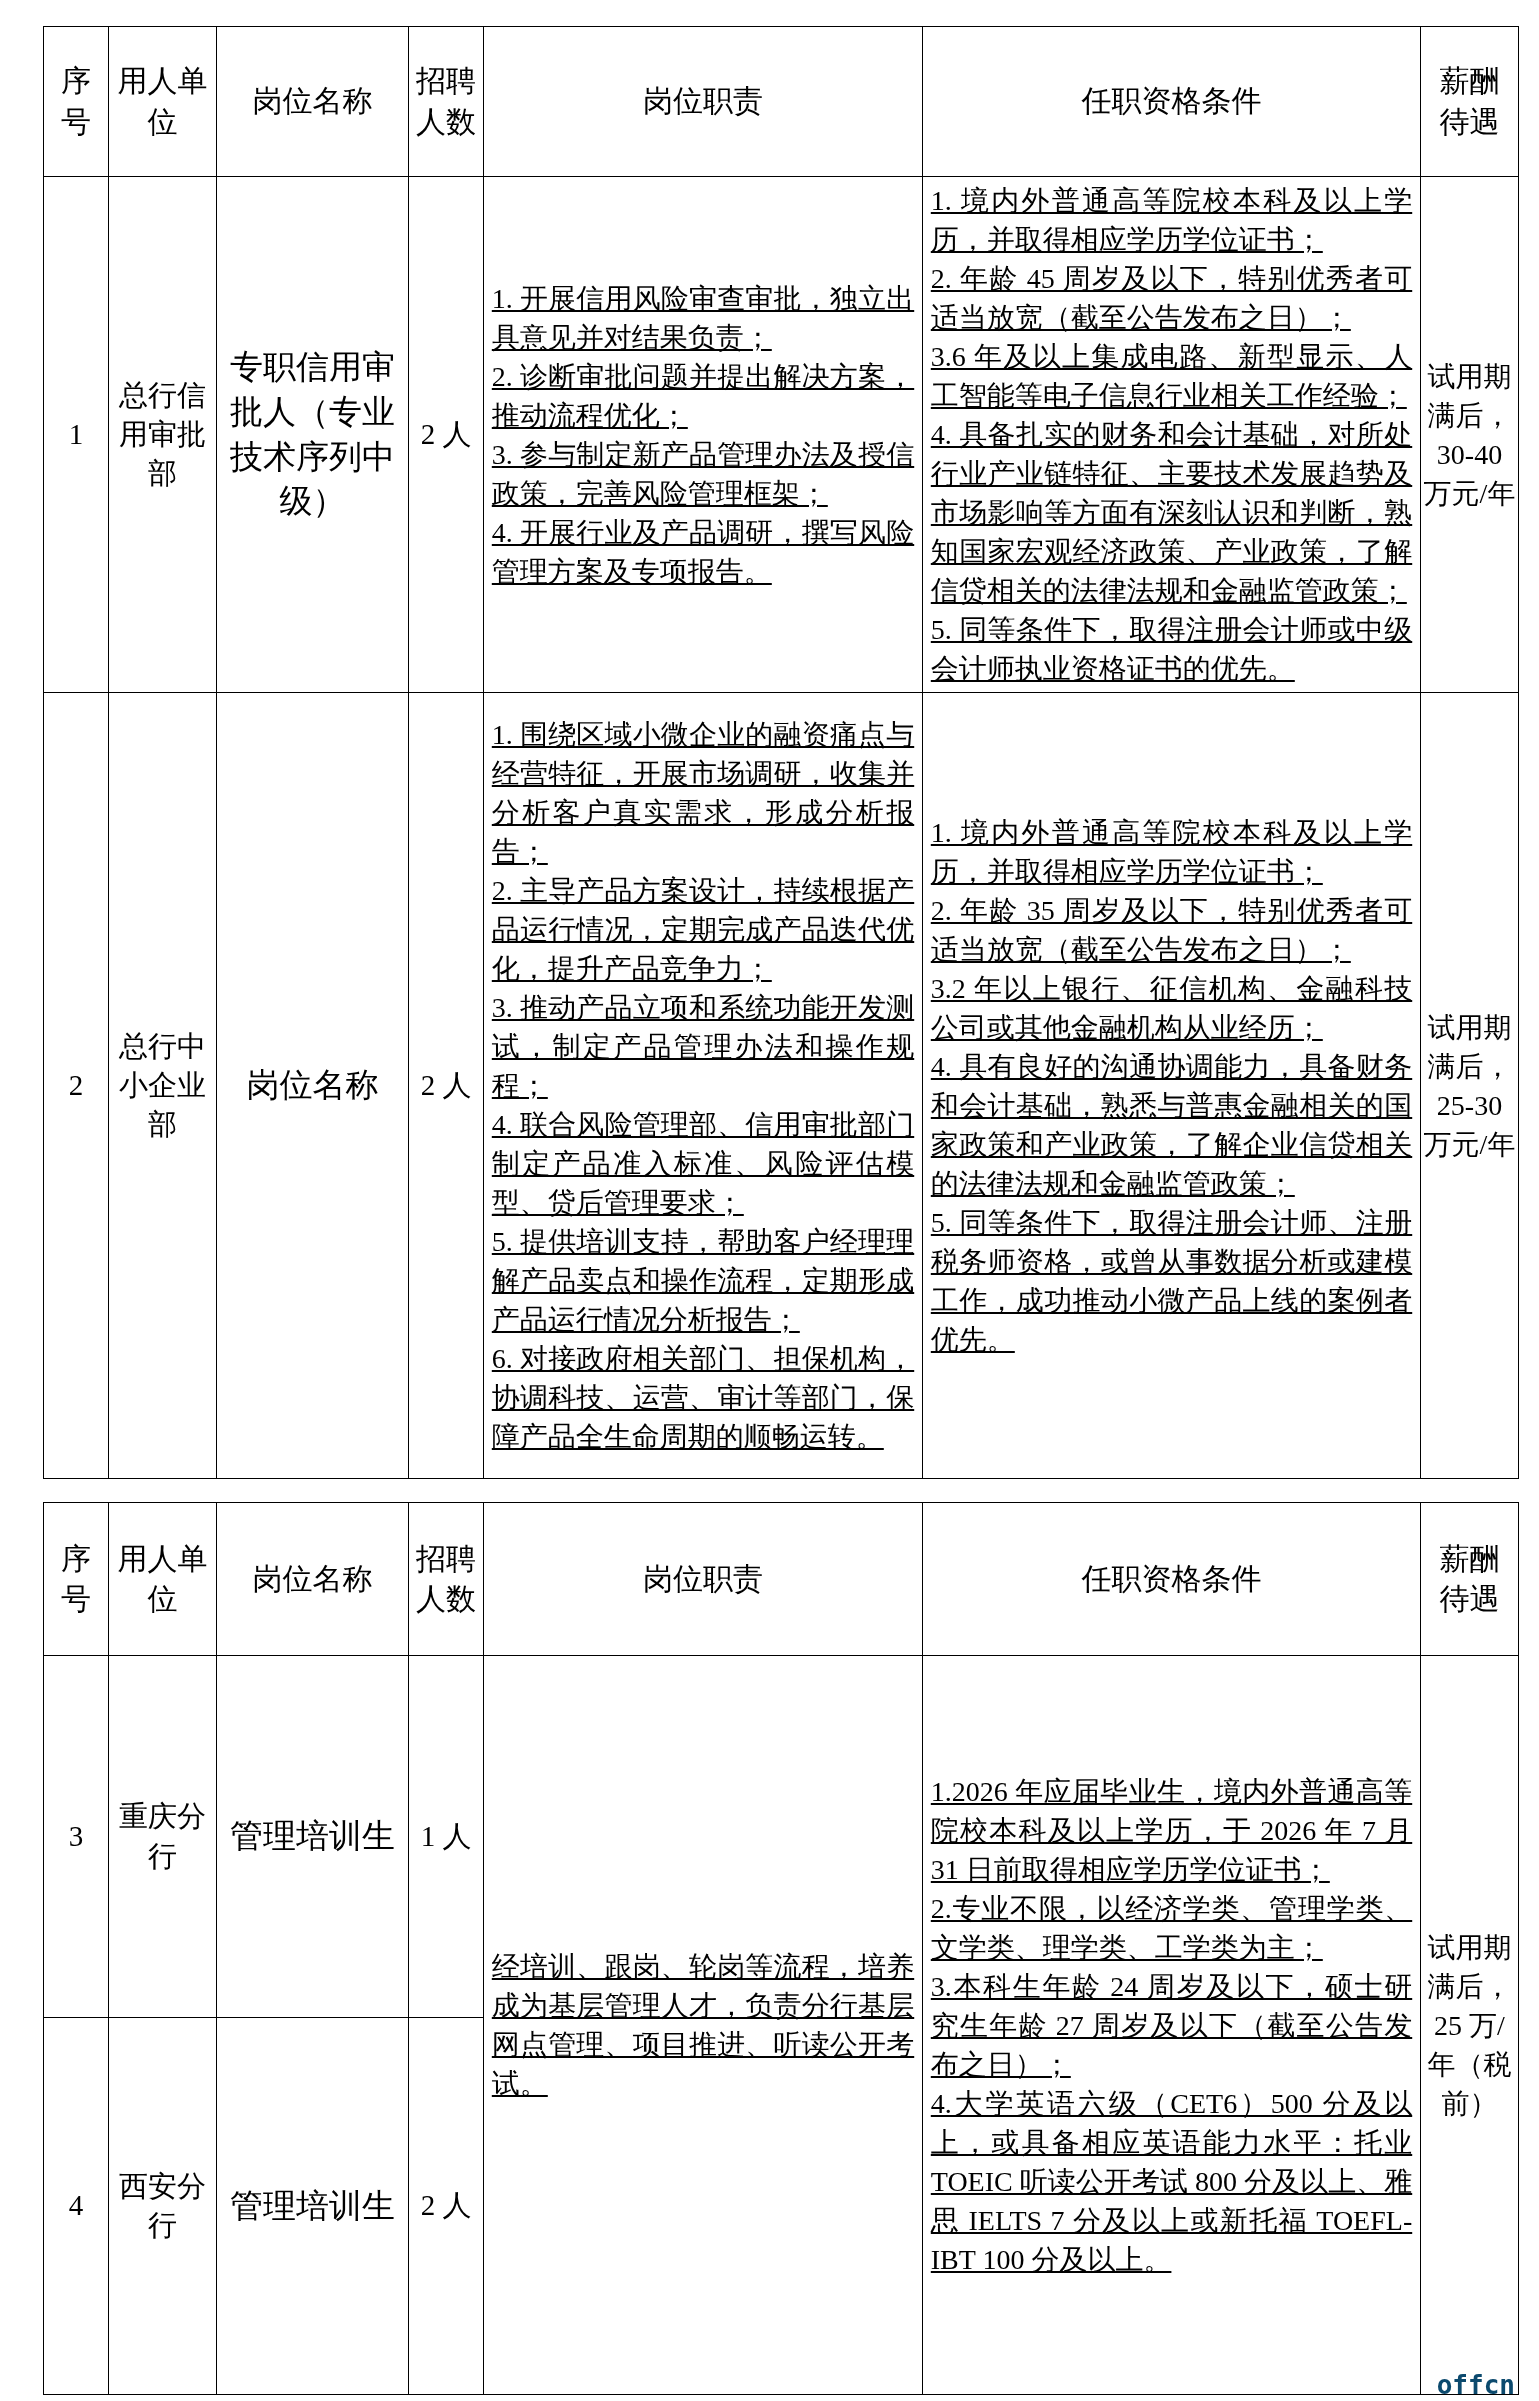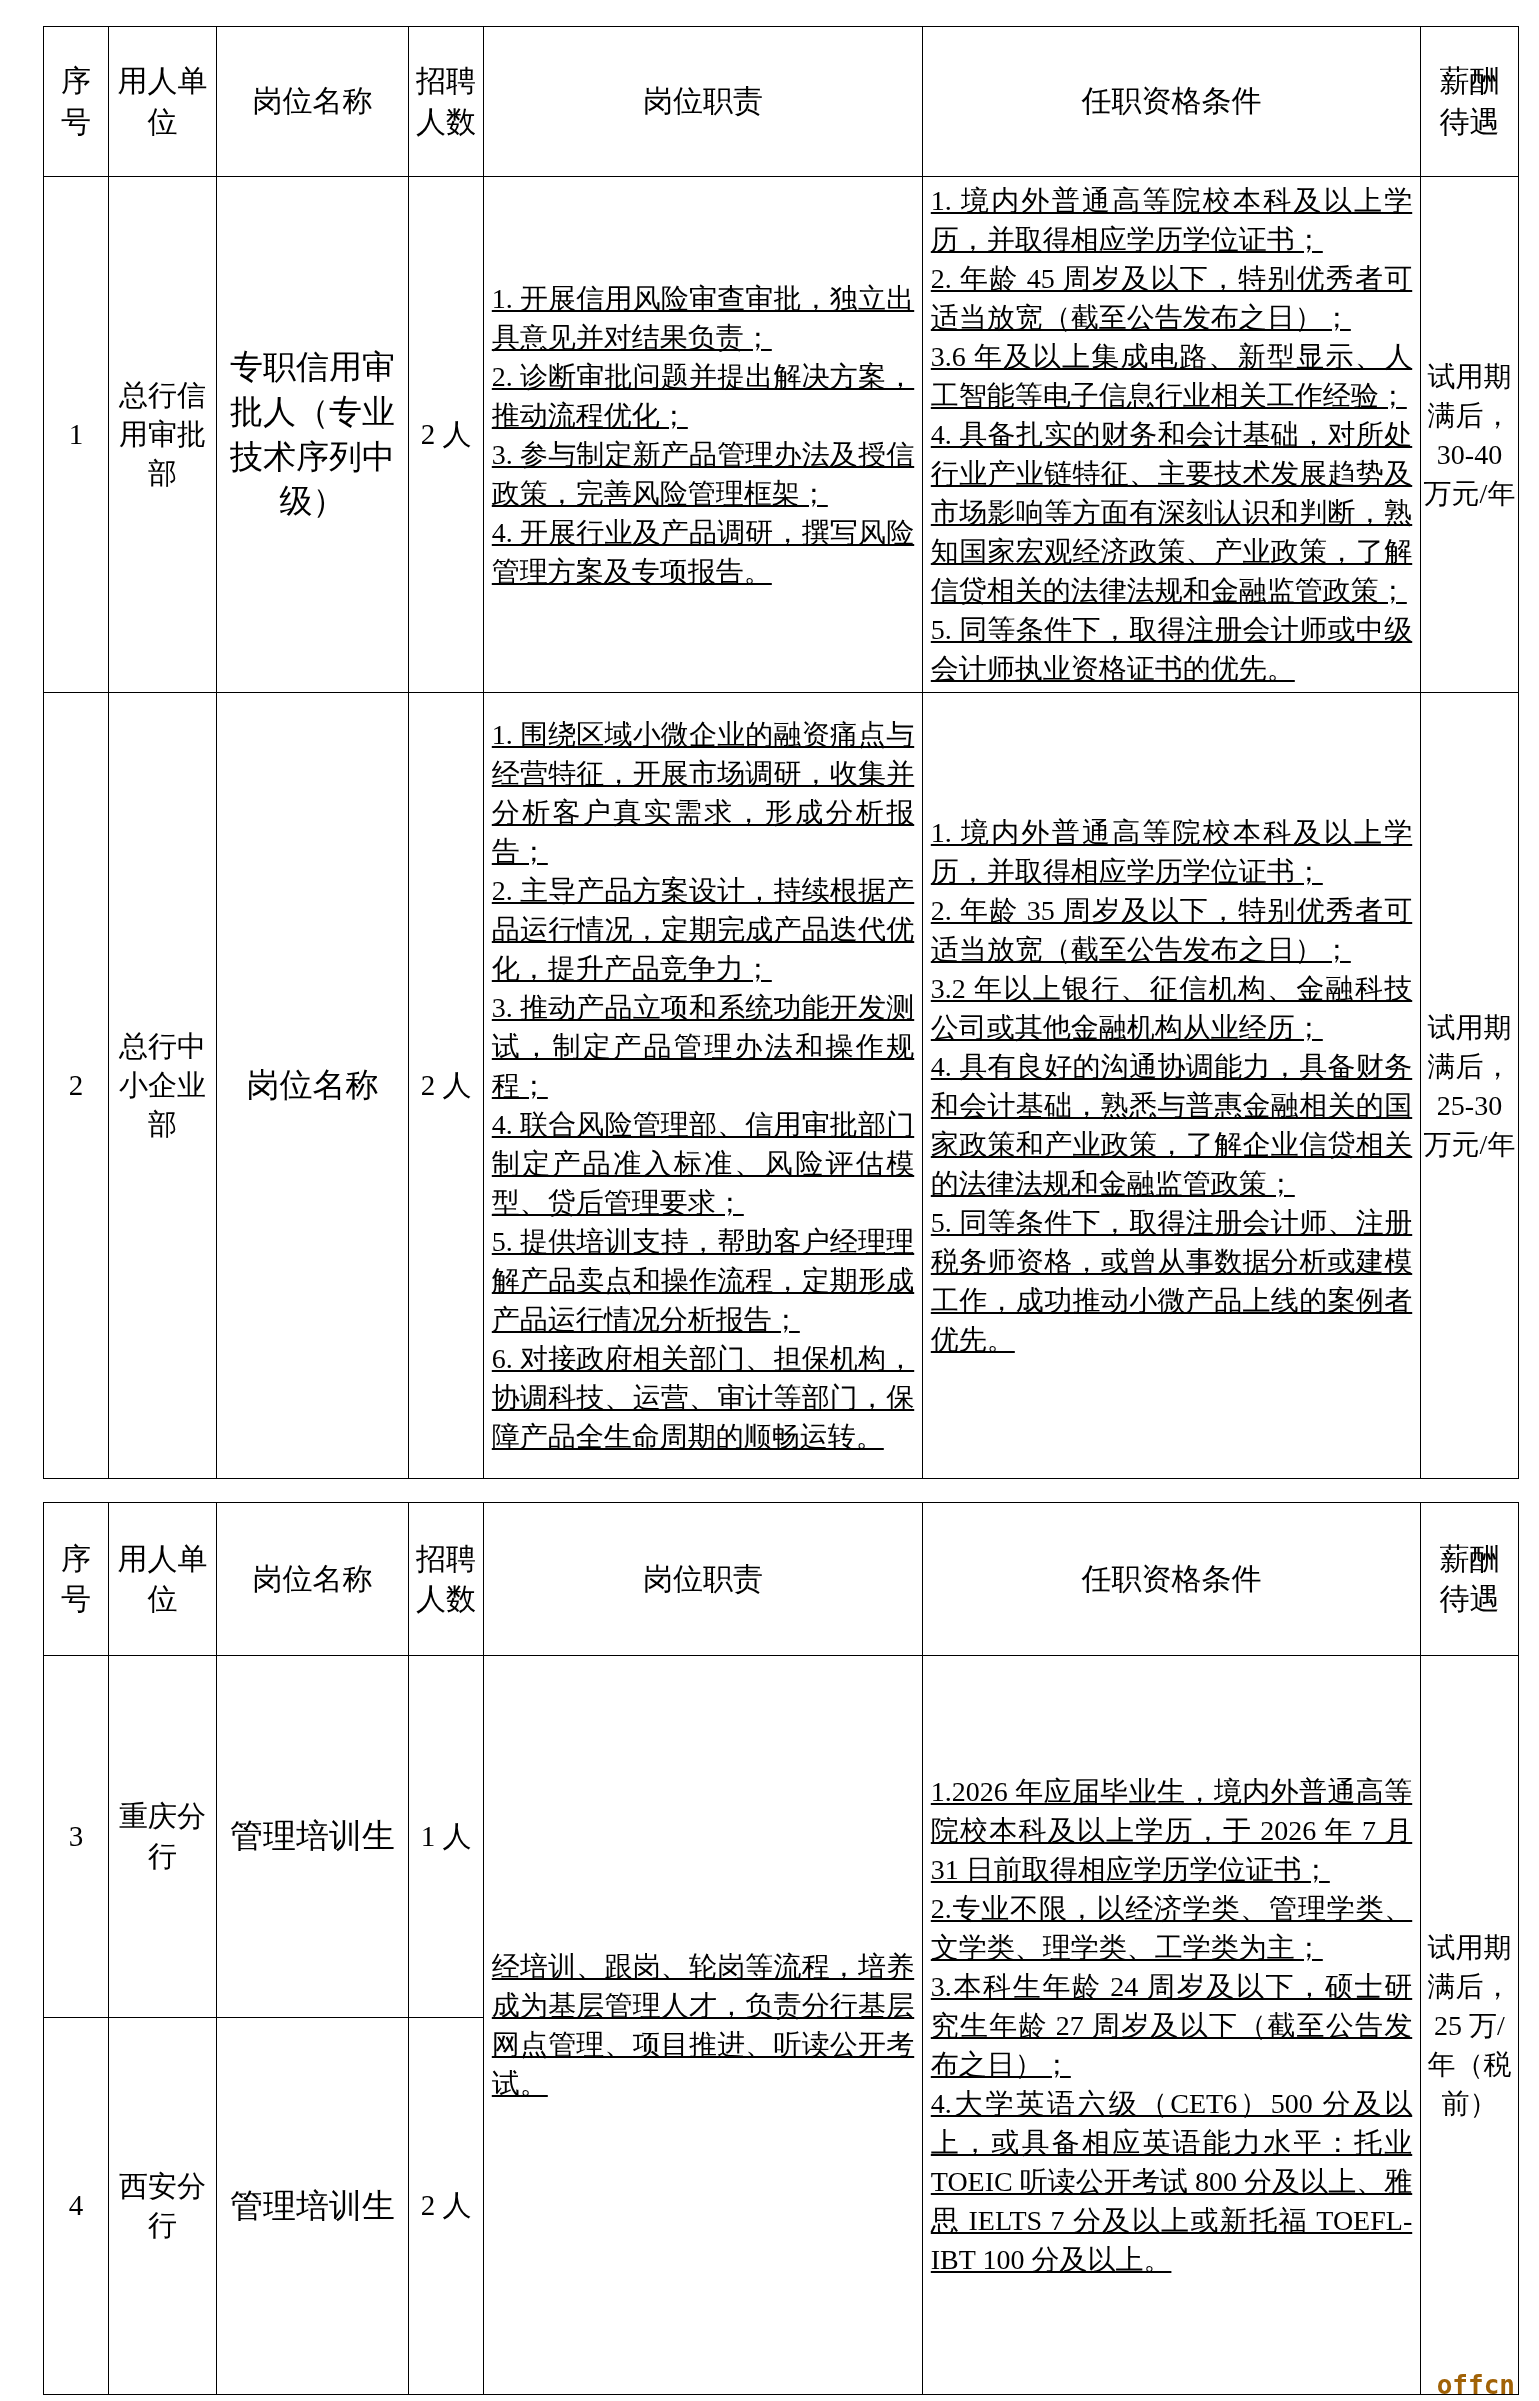--- a/index.html
+++ b/index.html
@@ -175,14 +175,14 @@
       <td class="c-center">4</td>
       <td class="c-center">西安分行</td>
       <td class="c-pos">管理培训生</td>
       <td class="c-center">2 人</td>
     </tr>
   </tbody>
     </table>
 
 </div>
 
-<div class="watermark" style="color: #a16207; margin-top: 24px;">offcn</div>
+<div class="watermark" style="color: #0c4a6e; margin-top: 24px;">offcn</div>
 
 
 </body></html>

